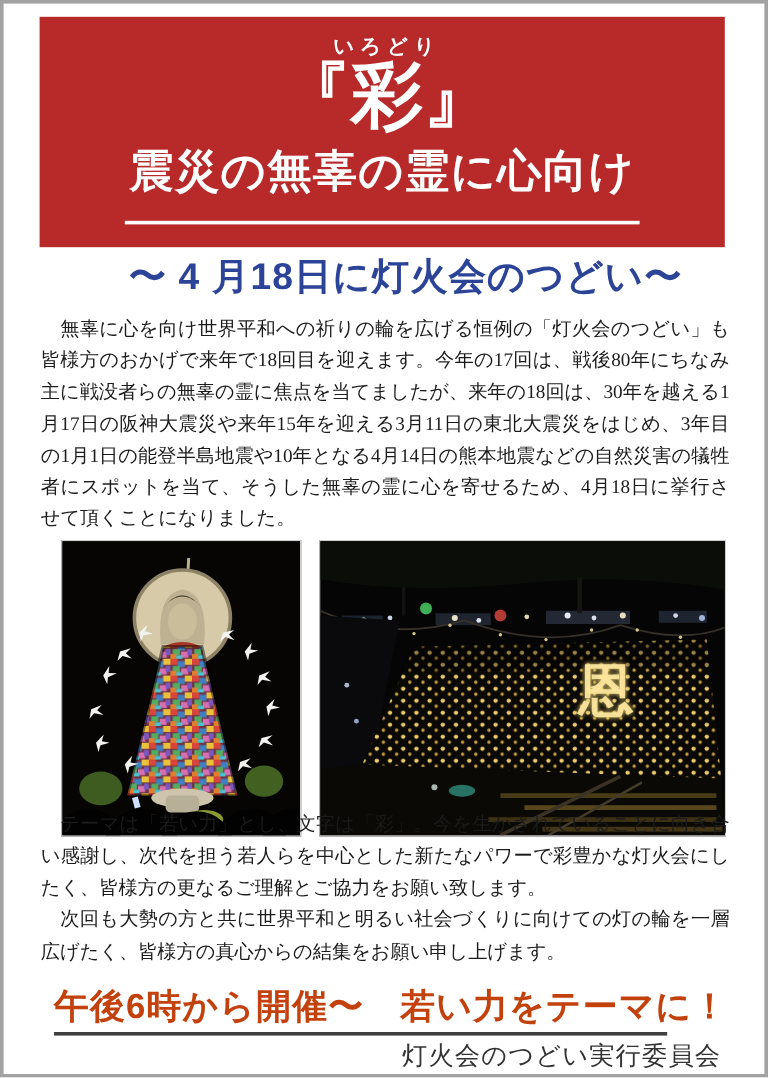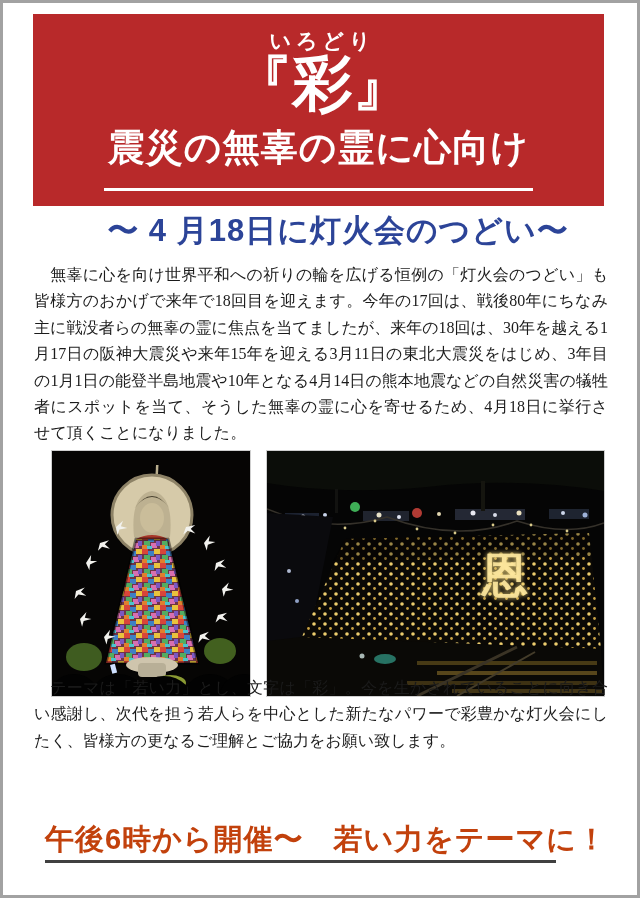--- a/index.html
+++ b/index.html
@@ -13,21 +13,21 @@
     position:absolute; left:30px; top:11px; width:571px; height:192px;
     background:#b8292a; display:flex; flex-direction:column; align-items:center;
     padding-top:16px; box-sizing:border-box;
   }
   .banner-line1 { display:flex; align-items:flex-end; color:#fff; }
   .banner-prefix {
     font-size:50px; font-weight:800; line-height:1; letter-spacing:3px;
     padding-bottom:8px; white-space:nowrap;
   }
   .sai-group { display:flex; flex-direction:column; align-items:center; margin-left:8px; }
-  .furigana { font-size:21px; font-weight:700; letter-spacing:5px; line-height:1; margin-bottom:3px; color:#fff; }
+  .furigana { font-size:17px; font-weight:700; letter-spacing:5px; line-height:1; margin-bottom:3px; color:#fff; }
   .sai { font-size:60px; font-weight:800; line-height:1; color:#fff; white-space:nowrap; }
   .banner-sub {
     margin-top:13px; color:#fff; font-family:"Liberation Serif", serif;
     font-weight:700; font-size:37px; line-height:1.12; letter-spacing:1px;
     border-bottom:3px solid #fff; padding:0 4px 20px; white-space:nowrap;
   }
   
   .headline {
     position:absolute; top:209px; left:0; width:100%; margin:0; text-align:center;
     font-size:31px; font-weight:800; color:#2c4498; letter-spacing:1px; line-height:1.2;padding-left:18px;
@@ -189,20 +189,22 @@
         <ellipse cx="118" cy="208" rx="11" ry="5" fill="#2e8d7a" opacity="0.8"></ellipse>
         <circle cx="95" cy="205" r="2.5" fill="#cfe3e0" opacity="0.8"></circle>
         <path d="M150 245 L250 196" stroke="#3a3325" stroke-width="3"></path>
         <path d="M190 245 L268 201" stroke="#443c2a" stroke-width="2"></path>
       </g>
     </svg>
   </div>
 
   <div class="block2">
     <p class="para">　テーマは「若い力」とし、文字は「彩」。今を生かされていることに向き合い感謝し、次代を担う若人らを中心とした新たなパワーで彩豊かな灯火会にしたく、皆様方の更なるご理解とご協力をお願い致します。</p>
+    <p class="para">　次回も大勢の方と共に世界平和と明るい社会づくりに向けての灯の輪を一層広げたく、皆様方の真心からの結集をお願い申し上げます。</p>
   </div>
 
   <div class="announce-wrap">
     <span class="announce">午後6時から開催〜　若い力をテーマに！</span>
   </div>
 
+  <div class="footer">灯火会のつどい実行委員会</div>
 
 </div>
 
 </body></html>

